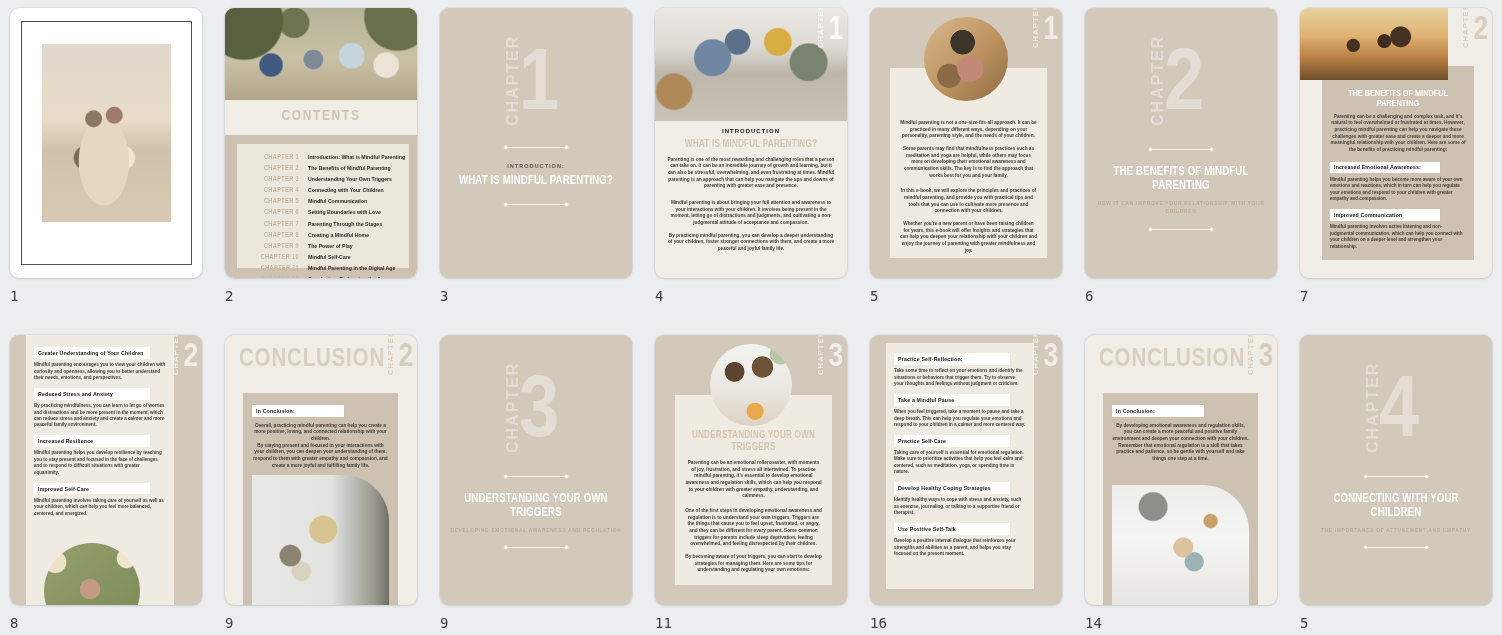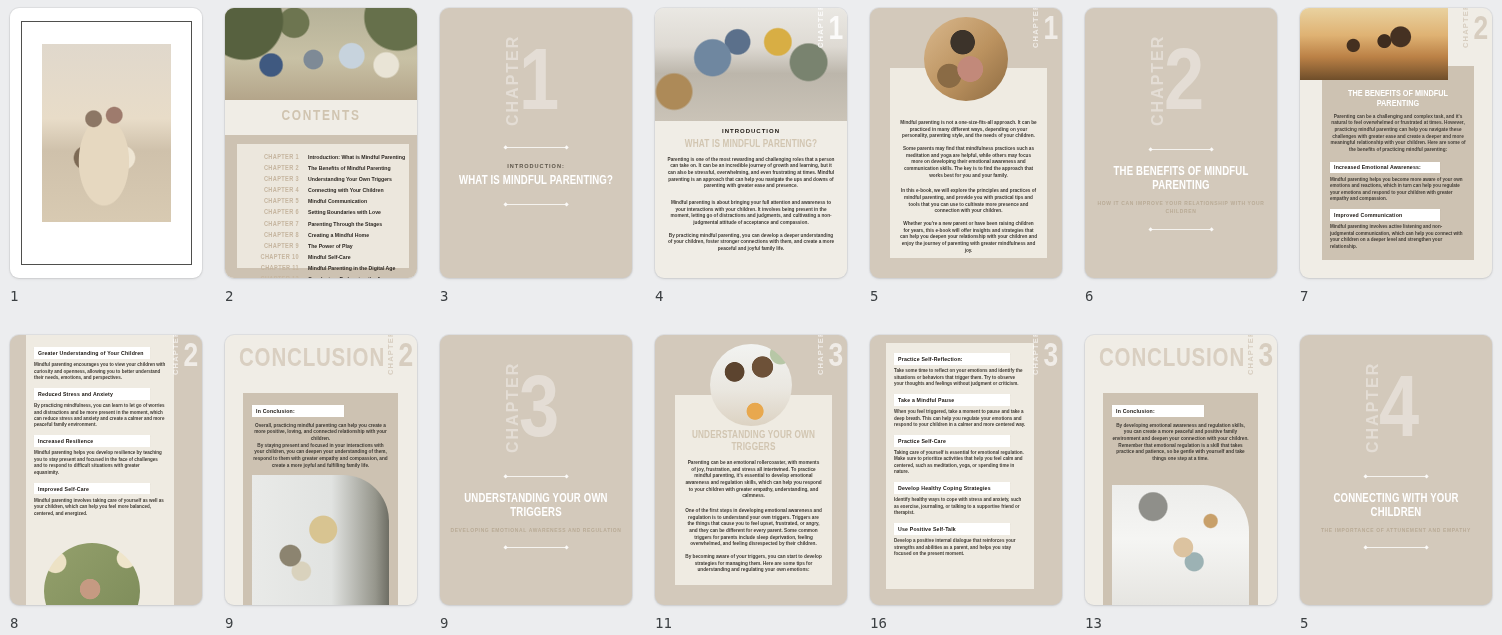--- a/index.html
+++ b/index.html
@@ -470,21 +470,21 @@
       <div class="corner-wm wm-tan">
         <span class="cw-small-word">CHAPTER</span>
         <span class="cw-small-num">3</span>
       </div>
       <div class="conc-panel">
         <div class="sec-label">In Conclusion:</div>
         <p class="body-p ctr">By developing emotional awareness and regulation skills, you can create a more peaceful and positive family environment and deepen your connection with your children. Remember that emotional regulation is a skill that takes practice and patience, so be gentle with yourself and take things one step at a time.</p>
         <div class="ph ph-whitecouch conc-photo"></div>
       </div>
     </div>
-    <div class="pagenum">13</div>
+    <div class="pagenum">14</div>
   </div>
 
   <div class="thumb">
     <div class="card tan">
       <div class="center-wm">
         <span class="cw-big-word">CHAPTER</span>
         <span class="cw-big-num">4</span>
       </div>
       <div class="div-block" style="top:140px;">
         <div class="arrow-div c-light">

